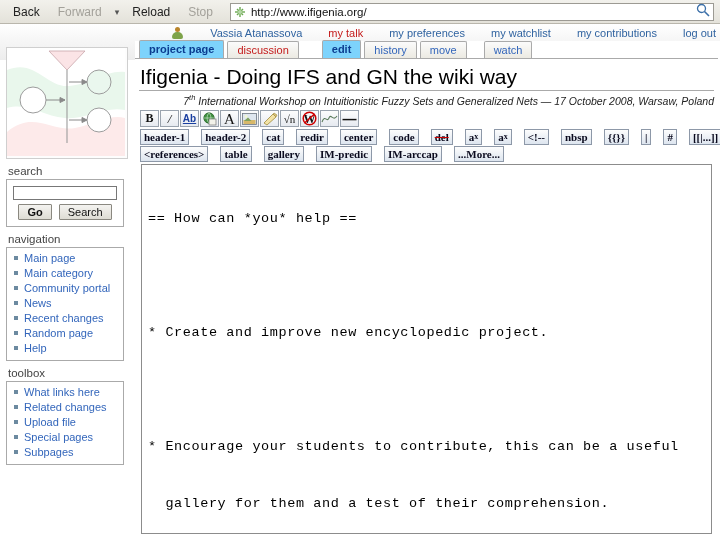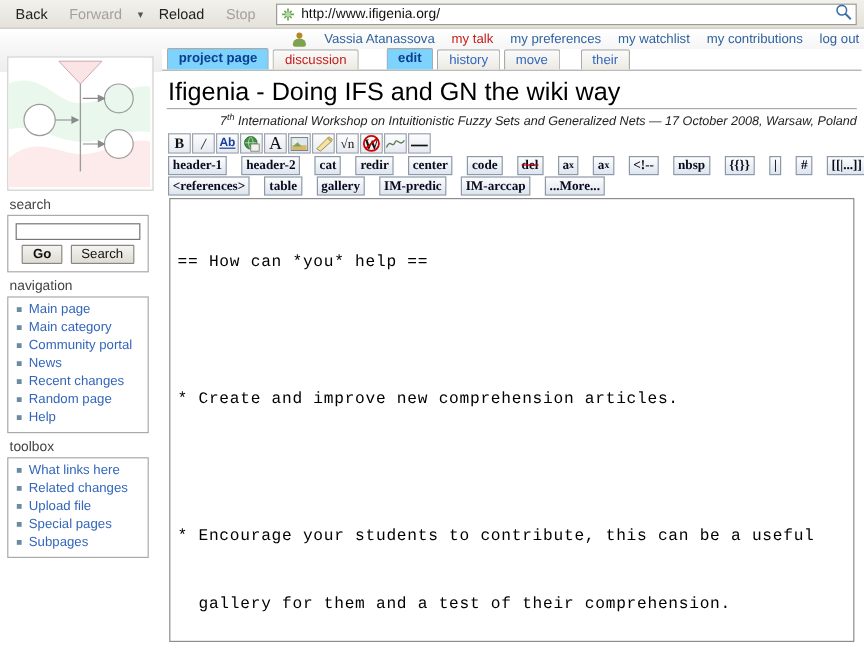--- a/index.html
+++ b/index.html
@@ -46,21 +46,21 @@
     background:#fff;
     overflow:hidden;
   }
   #page-bg-band{
     position:absolute;left:0;top:0;width:720px;height:36px;
     background:linear-gradient(180deg,#ffffff 0%,#f7f7f7 40%,#ededed 100%);
   }
   
   #personal{
     position:absolute;right:4px;top:3px;
-    display:flex;align-items:center;gap:14px;
+    display:flex;align-items:center;gap:26px;
     font-size:11px;white-space:nowrap;
   }
   #personal a{color:#3063a0;text-decoration:none;}
   #personal a.new{color:#c41b1b;}
   #user-icon{
     width:11px;height:12px;position:relative;display:inline-block;margin-right:1px;
   }
   #user-icon .head{
     position:absolute;left:3px;top:0;width:5px;height:5px;border-radius:50%;
     background:#b9852b;
@@ -302,21 +302,21 @@
   </div>
 
   <div id="content">
 
     <div id="tabs">
       <div class="tab selected">project page</div>
       <div class="tab new">discussion</div>
       <div class="tab selected" style="margin-left:20px">edit</div>
       <div class="tab">history</div>
       <div class="tab">move</div>
-      <div class="tab" style="margin-left:14px">their</div>
+      <div class="tab" style="margin-left:14px">watch</div>
     </div>
 
     <div id="content-body">
       <h1 id="page-title">Ifigenia - Doing IFS and GN the wiki way</h1>
       <div id="title-rule"></div>
       <div id="subtitle"><span>7</span><sup>th</sup><span> International Workshop on Intuitionistic Fuzzy Sets and Generalized Nets — 17 October 2008, Warsaw, Poland</span></div>
 
       <div id="edit-toolbar">
         <div id="tb-row1">
           <div class="tb-icon">
@@ -399,21 +399,21 @@
           <div class="tb-btn">gallery</div>
           <div class="tb-btn">IM-predic</div>
           <div class="tb-btn">IM-arccap</div>
           <div class="tb-btn">...More...</div>
         </div>
       </div>
 
       <div id="wpTextbox">
         <div class="ta-line">== How can *you* help ==</div>
         <div class="ta-blank"></div>
-        <div class="ta-line">* Create and improve new comprehension articles.</div>
+        <div class="ta-line">* Create and improve new encyclopedic project.</div>
         <div class="ta-blank"></div>
         <div class="ta-line">* Encourage your students to contribute, this can be a useful</div>
         <div class="ta-line">  gallery for them and a test of their comprehension.</div>
         
         
         
         
         
         
         

